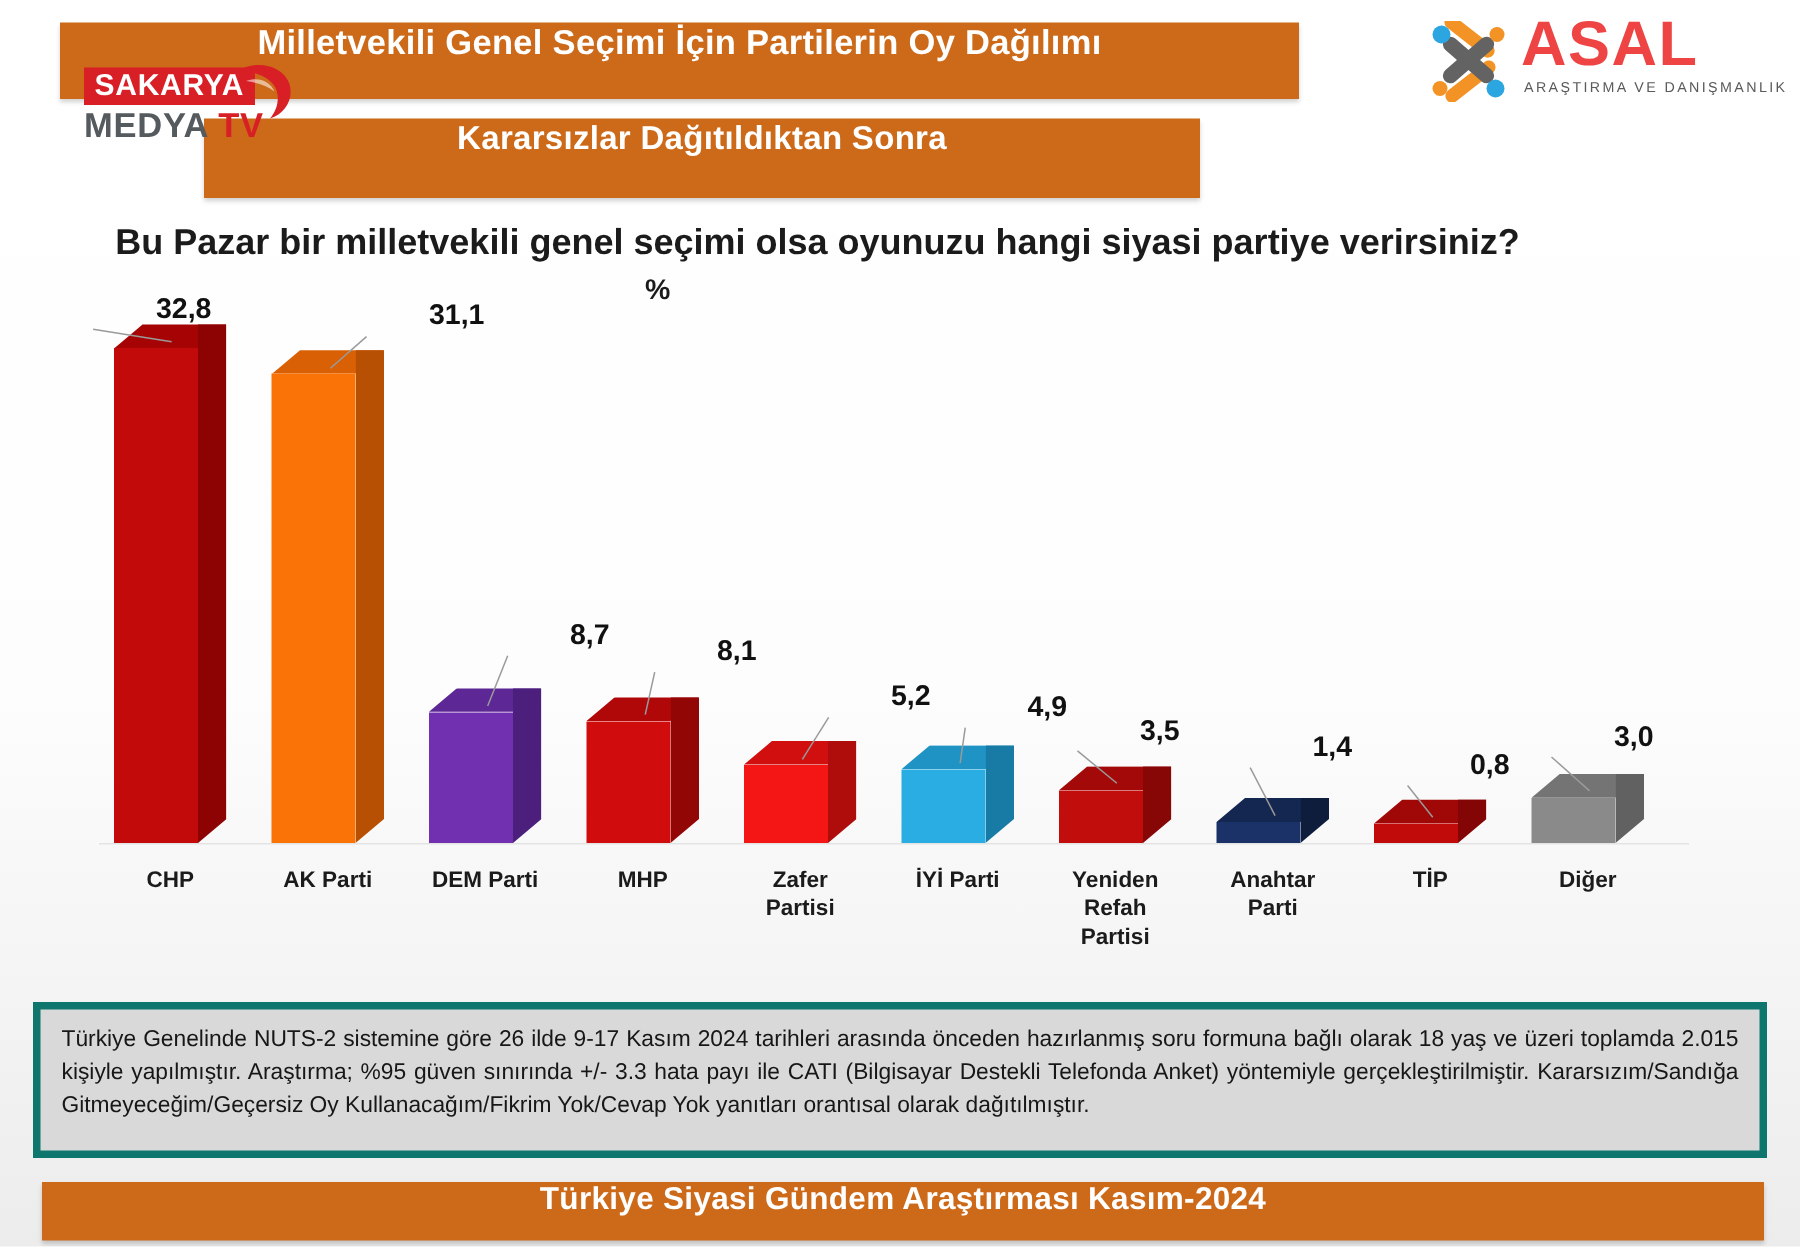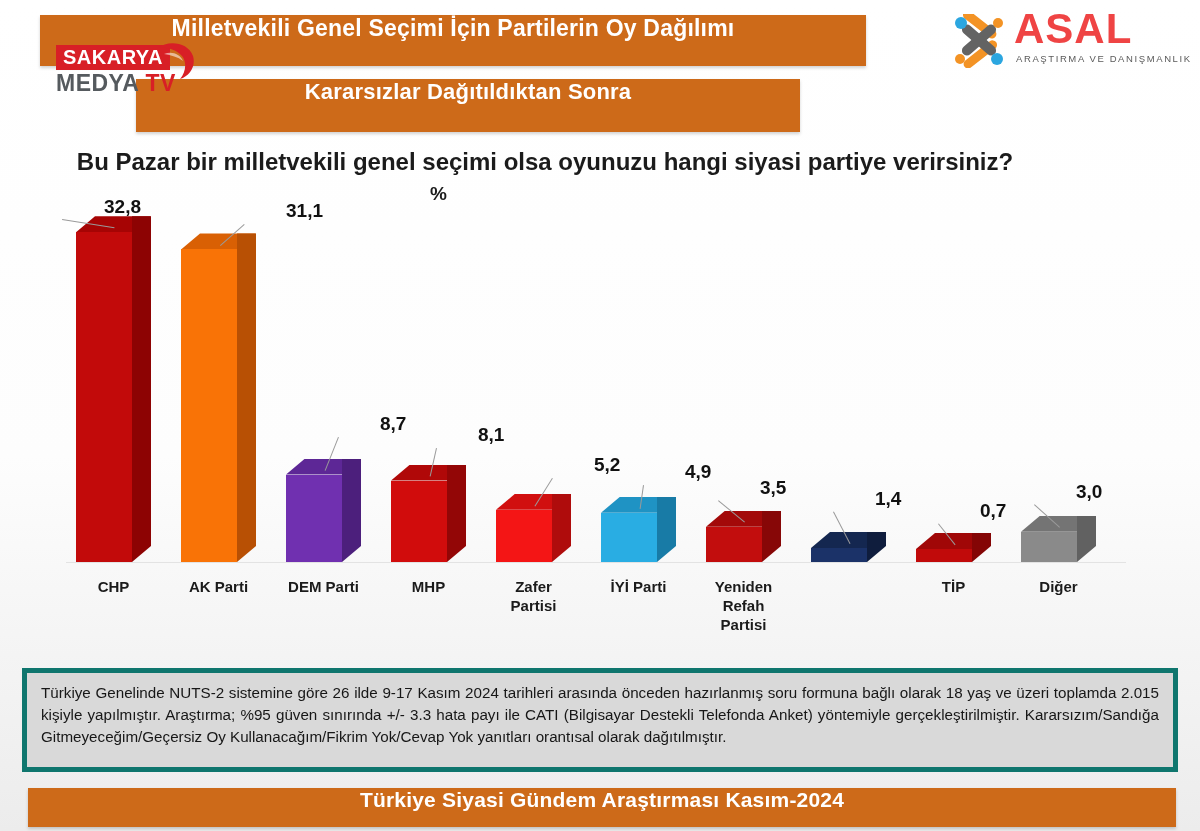--- a/index.html
+++ b/index.html
@@ -200,26 +200,30 @@
       <div>Refah</div>
       <div>Partisi</div>
     </div>
     <div class="bar3d" style="left: 811px; top: 531.93px; width: 56px; height: 30.07px;">
       <div class="face-top" style="top: 0px; width: 75px; height: 16px; background: rgb(20, 39, 80); clip-path: polygon(19px 0px, 75px 0px, 56px 16px, 0px 16px);"></div>
       <div class="face-side" style="left: 56px; top: 0px; width: 19px; height: 30.07px; background: rgb(15, 29, 61); clip-path: polygon(0px 0px, 100% 0px, 100% 14.07px, 0px 30.07px);"></div>
       <div class="face-front" style="top: 16px; height: 14.07px; width: 56px; background: rgb(27, 50, 104);"></div>
     </div>
     <div class="val-label" style="left: 827px; top: 488px;">1,4</div>
     <div class="leader" style="left: 833px; top: 512px; height: 35.9873px; transform: rotate(-27.4693deg);"></div>
+    <div class="cat-label" style="left: 793px; top: 578px; width: 111px;">
+      <div>Anahtar</div>
+      <div>Parti</div>
+    </div>
     <div class="bar3d" style="left: 916px; top: 532.935px; width: 56px; height: 29.065px;">
       <div class="face-top" style="top: 0px; width: 75px; height: 16px; background: rgb(160, 7, 7); clip-path: polygon(19px 0px, 75px 0px, 56px 16px, 0px 16px);"></div>
       <div class="face-side" style="left: 56px; top: 0px; width: 19px; height: 29.065px; background: rgb(132, 5, 5); clip-path: polygon(0px 0px, 100% 0px, 100% 13.065px, 0px 29.065px);"></div>
       <div class="face-front" style="top: 16px; height: 13.065px; width: 56px; background: rgb(193, 10, 10);"></div>
     </div>
-    <div class="val-label" style="left: 932px; top: 500px;">0,7</div>
+    <div class="val-label" style="left: 932px; top: 500px;">0,8</div>
     <div class="leader" style="left: 938px; top: 524px; height: 26.7177px; transform: rotate(-38.412deg);"></div>
     <div class="cat-label" style="left: 898px; top: 578px; width: 111px;">
       <div>TİP</div>
     </div>
     <div class="bar3d" style="left: 1021px; top: 515.85px; width: 56px; height: 46.15px;">
       <div class="face-top" style="top: 0px; width: 75px; height: 16px; background: rgb(116, 116, 116); clip-path: polygon(19px 0px, 75px 0px, 56px 16px, 0px 16px);"></div>
       <div class="face-side" style="left: 56px; top: 0px; width: 19px; height: 46.15px; background: rgb(97, 97, 97); clip-path: polygon(0px 0px, 100% 0px, 100% 30.15px, 0px 46.15px);"></div>
       <div class="face-front" style="top: 16px; height: 30.15px; width: 56px; background: rgb(138, 138, 138);"></div>
     </div>
     <div class="val-label" style="left: 1028px; top: 481px;">3,0</div>

